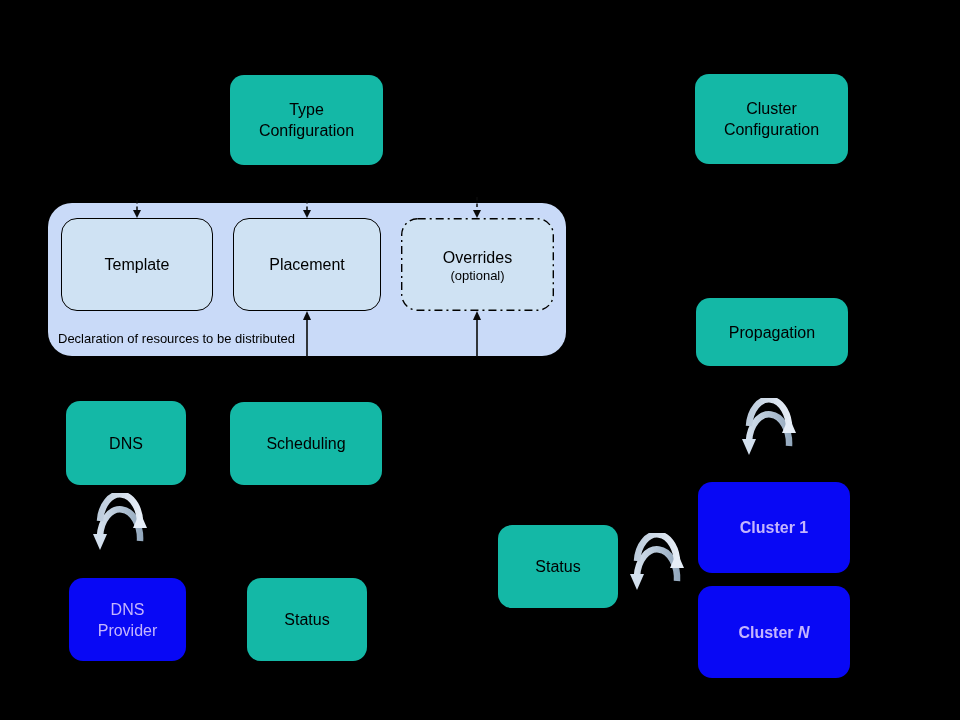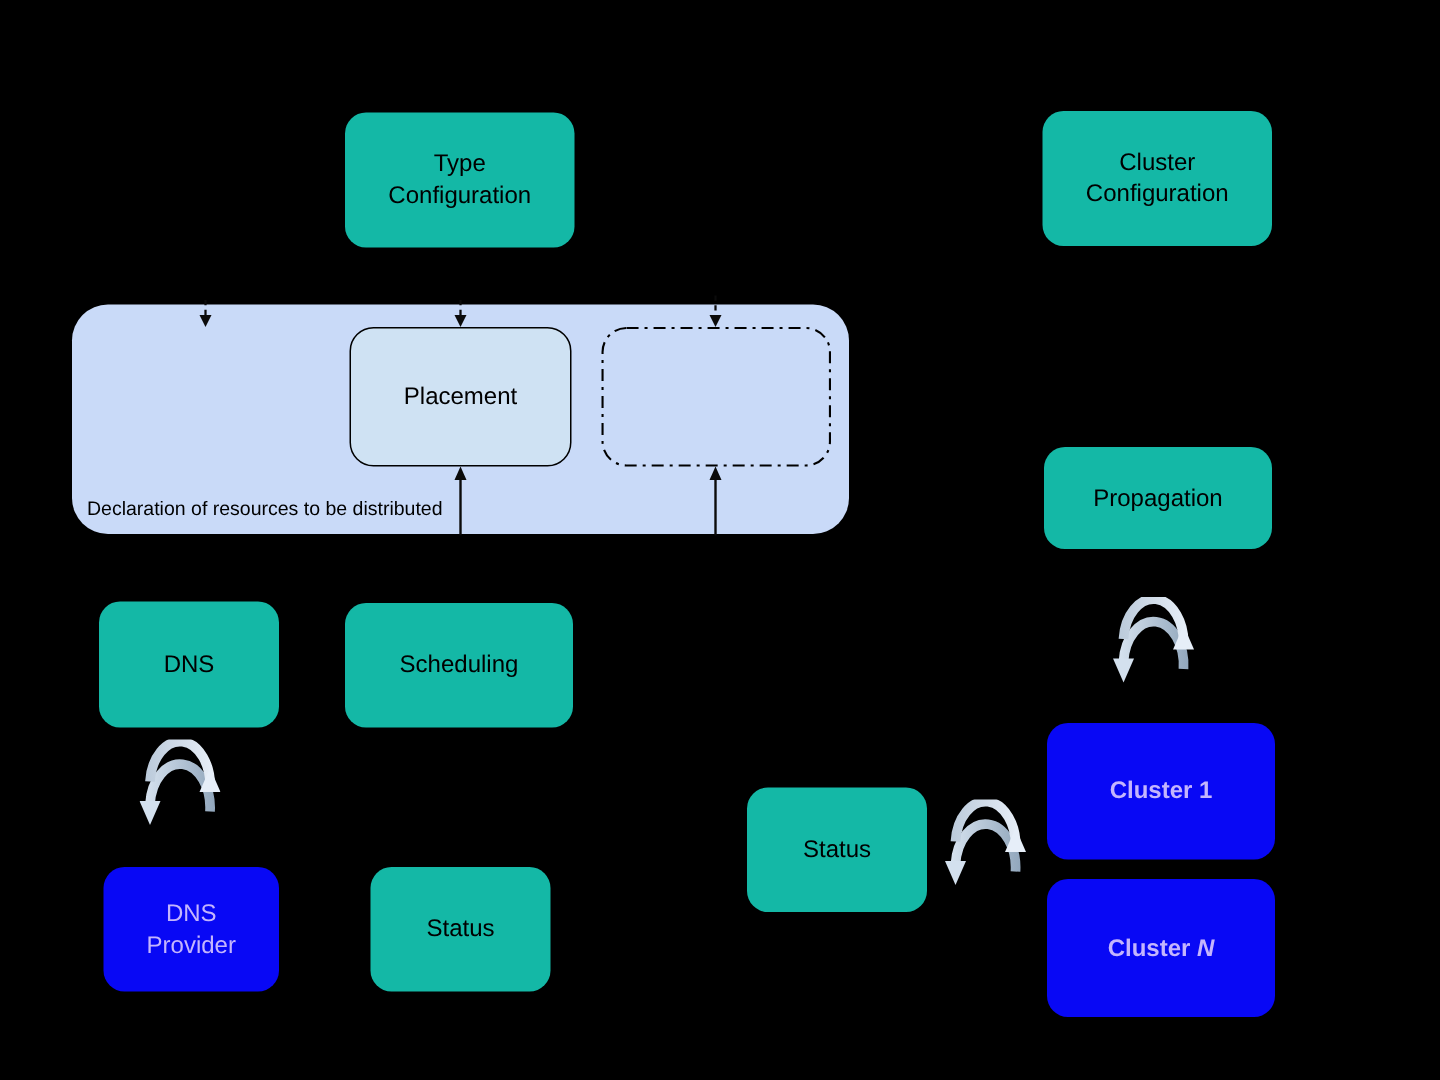--- a/index.html
+++ b/index.html
@@ -53,22 +53,29 @@
   <div class="box light" style="left:230px;top:75px;width:153px;height:90px;">
     <span class="label">Type
 Configuration</span>
   </div>
   <div class="box light" style="left:695px;top:74px;width:153px;height:90px;">
     <span class="label">Cluster
 Configuration</span>
   </div>
 
   <div class="group" style="left:48px;top:203px;width:518px;height:153px;"></div>
+  <div class="box inner" style="left:61px;top:218px;width:152px;height:93px;">
+    <span class="label">Template</span>
+  </div>
   <div class="box inner" style="left:233px;top:218px;width:148px;height:93px;">
     <span class="label">Placement</span>
+  </div>
+  <div class="box dashbox" style="left:401px;top:218px;width:153px;height:93px;flex-direction:column;">
+    <span class="label">Overrides</span>
+    <span class="sub">(optional)</span>
   </div>
   <span class="caption" style="left:58px;top:331px;">Declaration of resources to be distributed</span>
 
   <div class="box light" style="left:66px;top:401px;width:120px;height:84px;">
     <span class="label">DNS</span>
   </div>
   <div class="box light" style="left:230px;top:402px;width:152px;height:83px;">
     <span class="label">Scheduling</span>
   </div>
 

